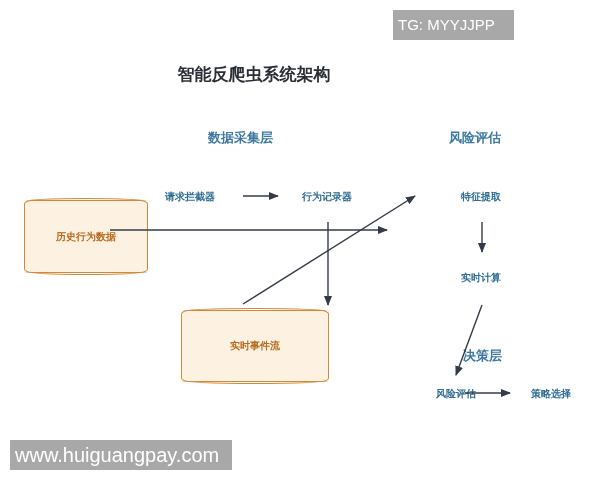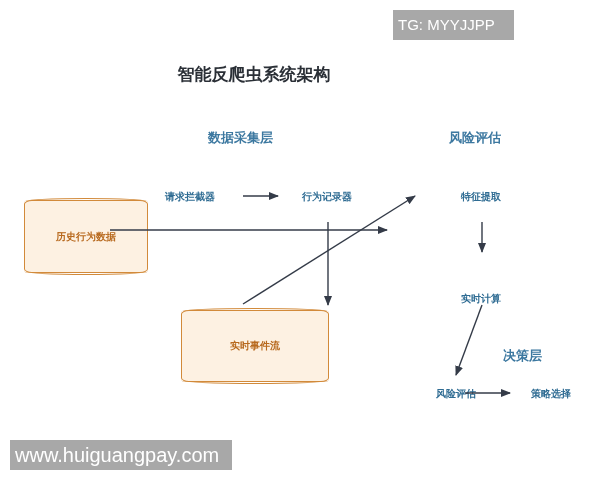--- a/index.html
+++ b/index.html
@@ -21,26 +21,26 @@
   .wm-bottom { left:10px; top:440px; width:222px; height:30px; font-size:20px; line-height:30px; padding-left:5px; box-sizing:border-box; }
   svg.edges { position:absolute; left:0; top:0; }
 </style>
 </head>
 <body>
 
 <div class="abs title">智能反爬虫系统架构</div>
 
 <div class="abs layer" style="left:208px;top:129px;">数据采集层</div>
 <div class="abs layer" style="left:449px;top:129px;">风险评估</div>
-<div class="abs layer" style="left:463px;top:347px;padding-left:40px;">决策层</div>
+<div class="abs layer" style="left:463px;top:347px;">决策层</div>
 
 <div class="abs node" style="left:165px;top:190px;">请求拦截器</div>
 <div class="abs node" style="left:302px;top:190px;">行为记录器</div>
 <div class="abs node" style="left:461px;top:190px;">特征提取</div>
-<div class="abs node" style="left:461px;top:271px;margin-top:21px;">实时计算</div>
+<div class="abs node" style="left:461px;top:271px;">实时计算</div>
 <div class="abs node" style="left:436px;top:387px;">风险评估</div>
 <div class="abs node" style="left:531px;top:387px;text-align:center;">策略选择</div>
 
 <div class="abs box" style="left:24px;top:200px;width:124px;height:73px;">
   <span class="box-label">历史行为数据</span>
 </div>
 <div class="abs box" style="left:181px;top:310px;width:148px;height:72px;">
   <span class="box-label">实时事件流</span>
 </div>
 

